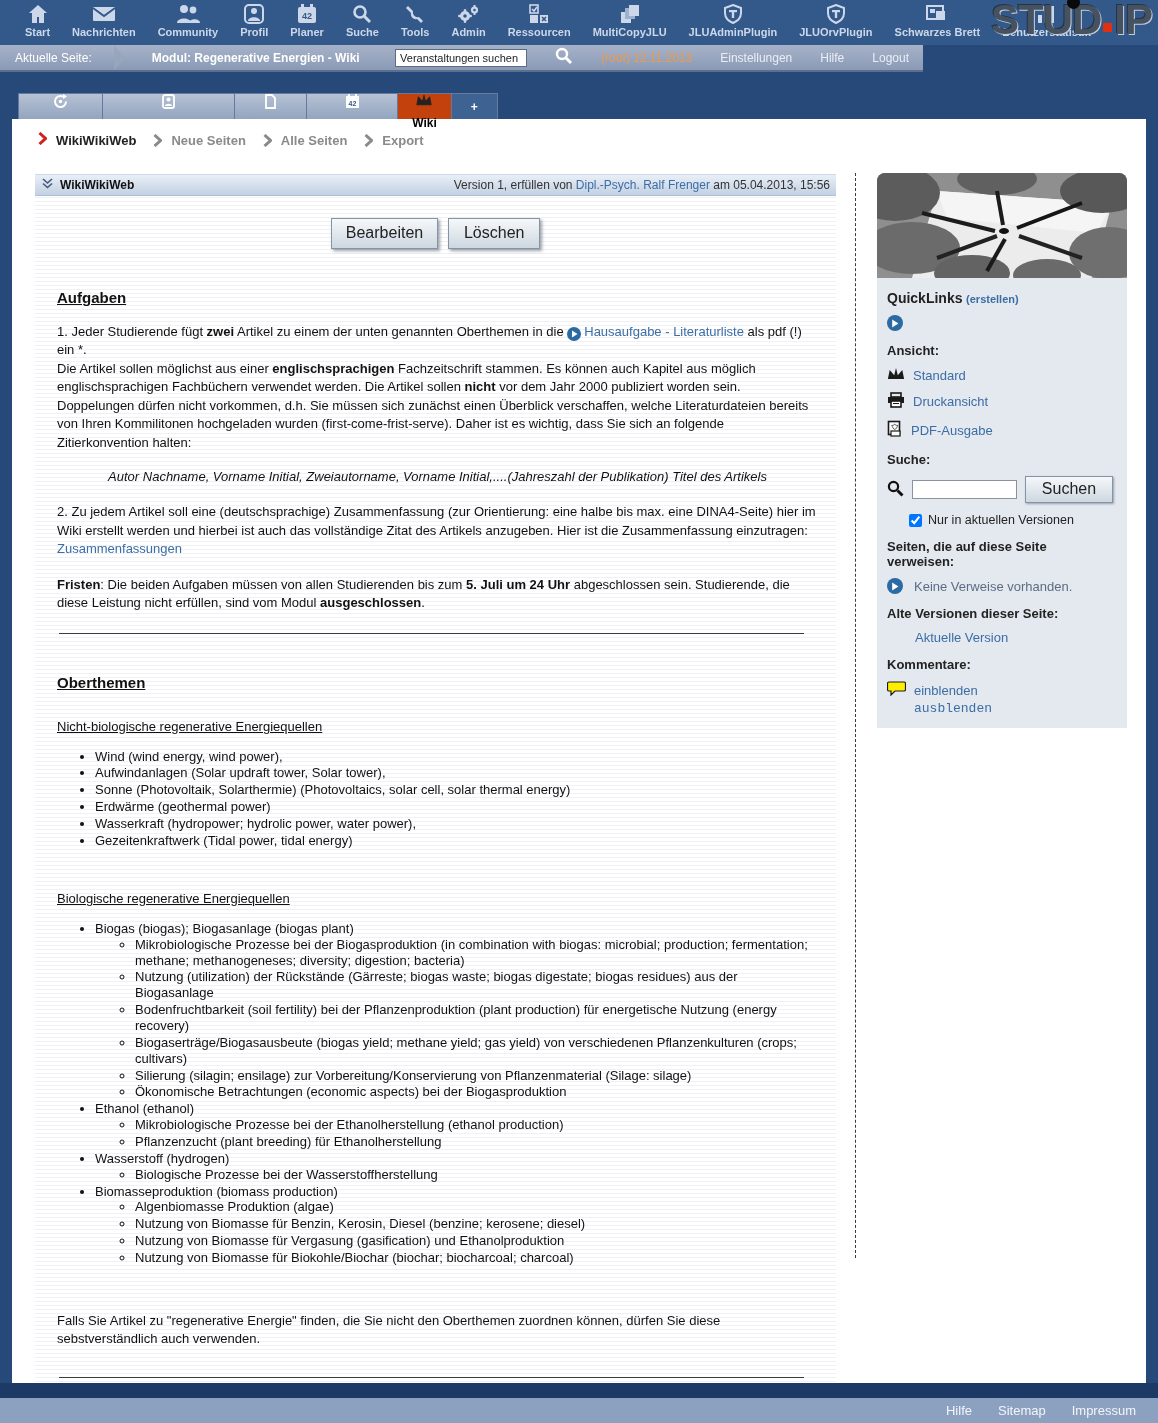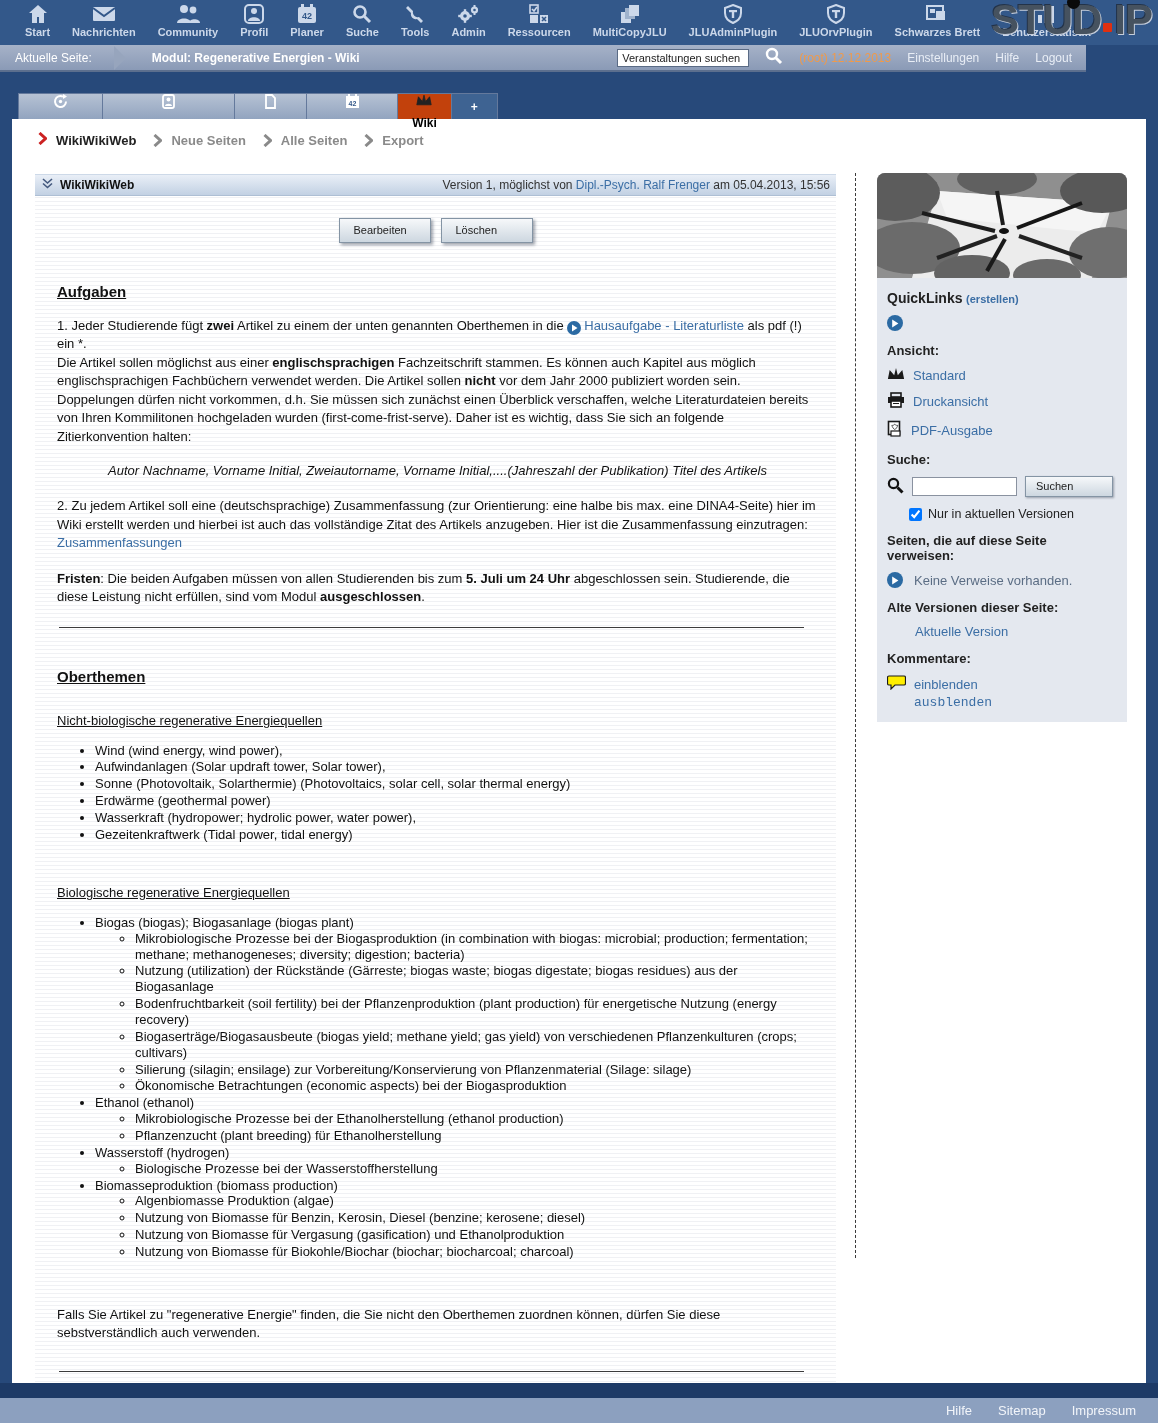--- a/index.html
+++ b/index.html
@@ -10,25 +10,25 @@
   
   .topnav { position:absolute; left:0; top:0; width:1158px; height:45px; background:#33588a; display:flex; align-items:flex-start; padding:4px 0 0 14px; gap:0; }
   .navitem { display:flex; flex-direction:column; align-items:center; gap:2px; color:#ccd8ea; padding:0 11px; cursor:pointer; }
   .navitem svg { display:block; }
   .navitem .nlabel { font-size:11px; font-weight:bold; white-space:nowrap; }
   .logo { position:absolute; right:6px; top:-4px; font-size:42px; font-weight:bold; letter-spacing:-1px; color:#46525f; text-shadow:1px 1px 0 #c6cedb, -1px -1px 0 #233349; z-index:5; }
   .logo .dot { display:inline-block; width:9px; height:9px; background:#e03010; border-radius:1px; margin:0 2px 2px 2px; }
   .logo .blackdot { position:absolute; right:72px; top:0px; width:13px; height:13px; background:#0a0a0a; border-radius:50%; }
 
   
-  .pathbar { position:absolute; left:0; top:45px; width:1086px; height:27px; background:linear-gradient(#a6b2c8,#8a9ab6); border-bottom:2px solid #5c6f8e; display:flex; align-items:center; color:#fff; font-size:12px; }
+  .pathbar { position:absolute; left:0; top:45px; width:923px; height:27px; background:linear-gradient(#a6b2c8,#8a9ab6); border-bottom:2px solid #5c6f8e; display:flex; align-items:center; color:#fff; font-size:12px; }
   .pathbar .cur { margin-left:15px; }
   .path-arrow { width:0; height:0; border-top:12px solid transparent; border-bottom:12px solid transparent; border-left:12px solid #97a5bd; margin-left:22px; }
   .pathbar .ptitle { font-weight:bold; font-size:12px; margin-left:26px; }
-  .pathbar .right { margin-left:auto; display:flex; align-items:center; gap:16px; padding-right:14px; }
+  .pathbar .right { margin-left:auto; display:flex; align-items:center; gap:28px; padding-right:14px; }
   .pathbar input.vsearch { width:132px; height:18px; border:1px solid #5a6b85; font-size:11px; padding:1px 4px; color:#222; background:#fff; }
   .pathbar .date { color:#f09a4a; }
   .pathbar a.baritem { color:#e9eef6; text-decoration:none; cursor:pointer; }
 
   
   .tabs { position:absolute; left:18px; top:93px; display:flex; height:26px; z-index:3; }
   .tab { display:flex; align-items:center; gap:7px; padding:0 14px; background:linear-gradient(#b6c2d4,#92a4bf); border:1px solid #64799c; border-bottom:none; color:#fff; font-size:12px; font-weight:bold; cursor:pointer; white-space:nowrap;flex-direction:column; }
   .tab + .tab { border-left:none; }
   .tab.active { background:#c2410c; color:#000; position:relative; }
   .tab.active svg { stroke:#222; fill:#222; }
@@ -42,21 +42,21 @@
   .crumbs .c-first { color:#222; }
   .crumbs .c-rest { color:#8a8a8a; cursor:pointer; }
 
   
   .wikibox { position:absolute; left:23px; top:55px; width:801px; min-height:1184px; background:repeating-linear-gradient(180deg,#ffffff 0px,#ffffff 3px,#f0f1f4 3px,#f0f1f4 4px); font-size:13px; color:#111; }
   .wikihead { height:22px; background:linear-gradient(#e9eff7,#c2d1e3); border-top:1px solid #cdd9e8; border-bottom:1px solid #aebfd4; display:flex; align-items:center; padding:0 6px; }
   .wikihead .wtitle { font-weight:bold; font-size:12px; margin-left:6px; }
   .wikihead .wversion { margin-left:auto; font-size:12px; color:#333; }
   a.blue { color:#3b6ea5; text-decoration:none; cursor:pointer; }
   .btnrow { display:flex; justify-content:center; gap:10px; margin-top:22px; }
-  .btn { display:inline-block; min-width:92px; text-align:left; padding:5px 14px 6px; font-size:11px; color:#222; background:linear-gradient(#f6f8fa,#cdd7e0); border:1px solid #8494a4; box-shadow:2px 2px 3px rgba(40,50,70,.45); cursor:pointer; font-family:"Liberation Sans",sans-serif; }
+  .btn { display:inline-block; min-width:92px; text-align:center; padding:5px 14px 6px; font-size:16px; color:#222; background:linear-gradient(#f6f8fa,#cdd7e0); border:1px solid #8494a4; box-shadow:2px 2px 3px rgba(40,50,70,.45); cursor:pointer; font-family:"Liberation Sans",sans-serif; }
 
   .wb-content { padding:0 18px 0 22px; }
   h2.wh { font-size:15px; font-weight:bold; text-decoration:underline; margin-top:40px; }
   .subh { text-decoration:underline; margin-top:28px; }
   .para { margin-top:17px; line-height:1.42; }
   .citation { margin-top:16px; text-align:center; font-style:italic; line-height:1.4; }
   .sep-line { border:0; border-top:1px solid #3c3c3c; margin:20px 14px 0 2px; }
   ul.l1 { margin:15px 0 0 38px; list-style:disc; }
   ul.l1 li { margin-bottom:1px; line-height:1.22; }
   ul.l2 { margin:0 0 0 40px; list-style:circle; }
@@ -241,21 +241,21 @@
   <div class="pathbar">
     <span class="cur">Aktuelle Seite:</span>
     <span class="path-arrow"></span>
     <span class="ptitle">Modul: Regenerative Energien - Wiki</span>
     <span class="right">
       <input class="vsearch" value="Veranstaltungen suchen" style="">
       <span><svg width="18" height="18" viewBox="0 0 18 18">
             <circle cx="7" cy="7" r="5" fill="none" stroke="#ffffff" stroke-width="2.4"></circle>
             <line x1="11" y1="11" x2="16" y2="16" stroke="#ffffff" stroke-width="3"></line>
           </svg></span>
-      <span class="date">(root) 12.12.2013</span>
+      <span class="date">(root) 12.11.2013</span>
       <a class="baritem">Einstellungen</a>
       <a class="baritem">Hilfe</a>
       <a class="baritem">Logout</a>
     </span>
   </div>
 
   <div class="tabs">
     <div class="tab">
       <span><svg width="15" height="15" viewBox="0 0 15 15">
             <path d="M13 7.5 a5.5 5.5 0 1 1 -3-4.9" fill="none" stroke="#fff" stroke-width="2"></path>
@@ -325,21 +325,21 @@
       <span class="c-rest">Export</span>
     </div>
 
     <div class="wikibox">
       <div class="wikihead">
         <span><svg width="13" height="13" viewBox="0 0 13 13">
               <path d="M2 2 L6.5 6 L11 2" stroke="#44597e" stroke-width="1.6" fill="none"></path>
               <path d="M2 6.5 L6.5 10.5 L11 6.5" stroke="#44597e" stroke-width="1.6" fill="none"></path>
             </svg></span>
         <span class="wtitle">WikiWikiWeb</span>
-        <span class="wversion"><span>Version 1, möglichst von </span><a class="blue">Dipl.-Psych. Ralf Frenger</a><span> am 05.04.2013, 15:56</span></span>
+        <span class="wversion"><span>Version 1, erfüllen von </span><a class="blue">Dipl.-Psych. Ralf Frenger</a><span> am 05.04.2013, 15:56</span></span>
       </div>
 
       <div class="btnrow">
         <button class="btn">Bearbeiten</button>
         <button class="btn">Löschen</button>
       </div>
 
       <div class="wb-content">
         <h2 class="wh">Aufgaben</h2>
 

